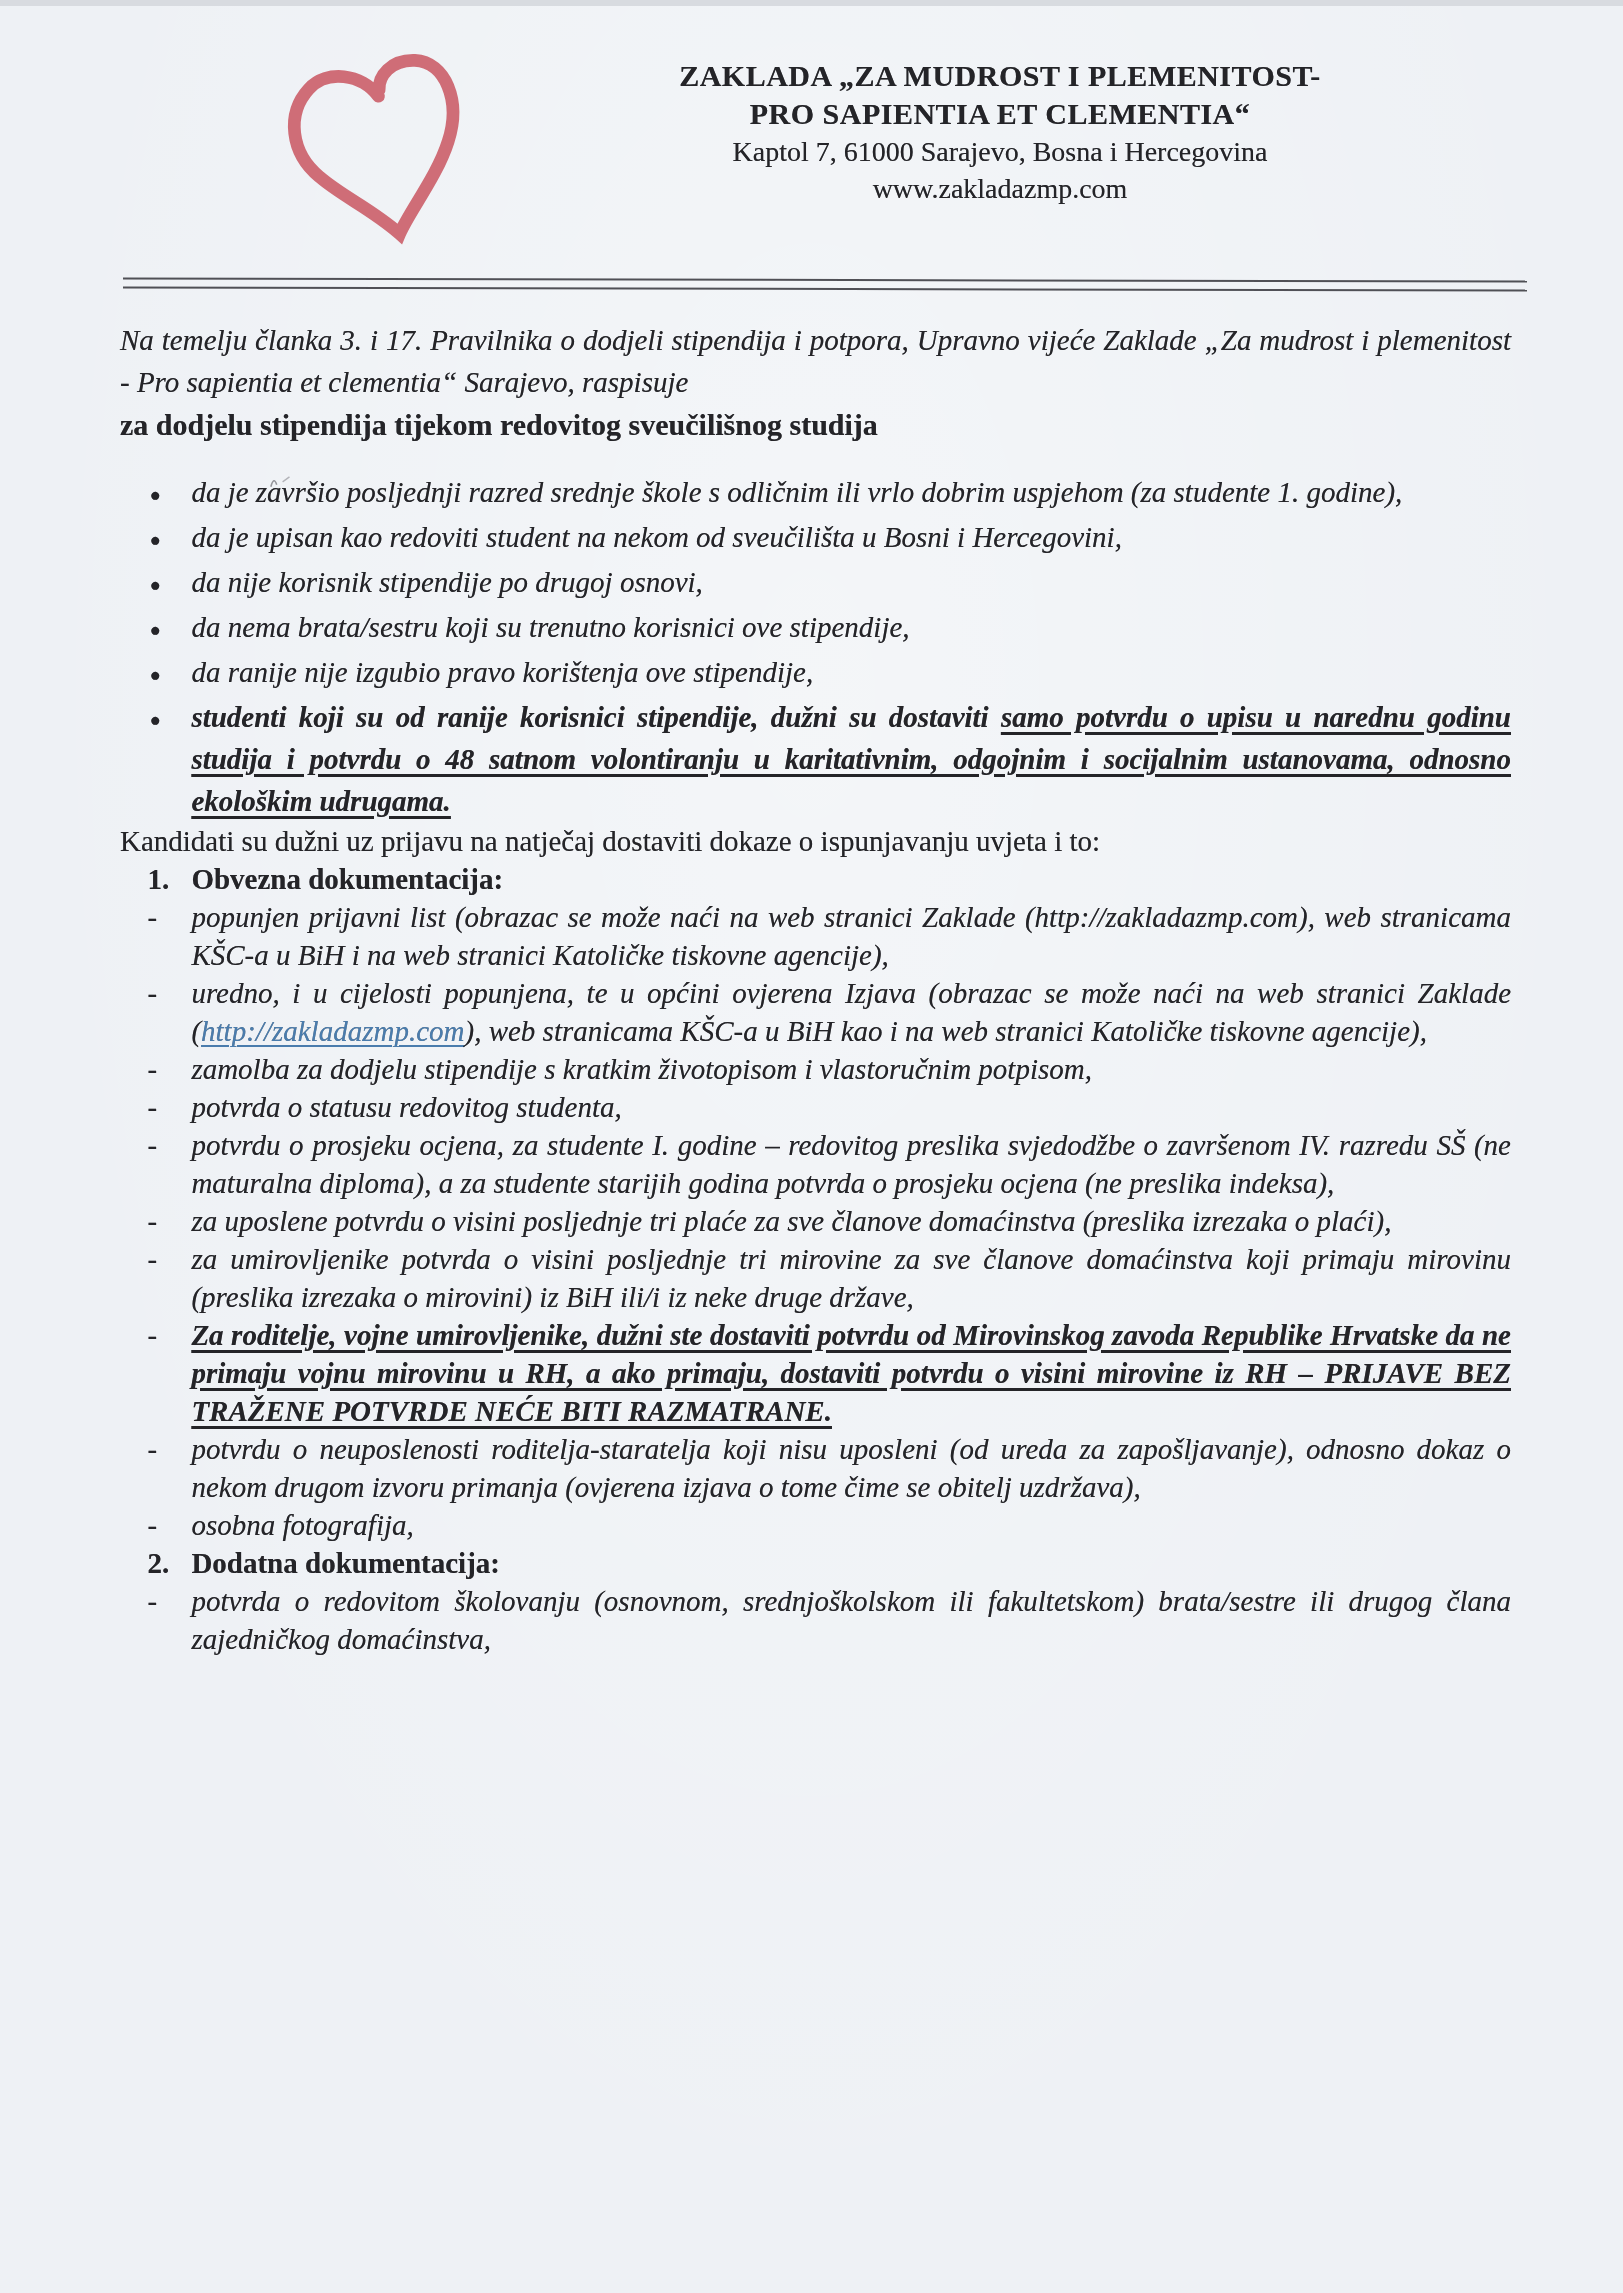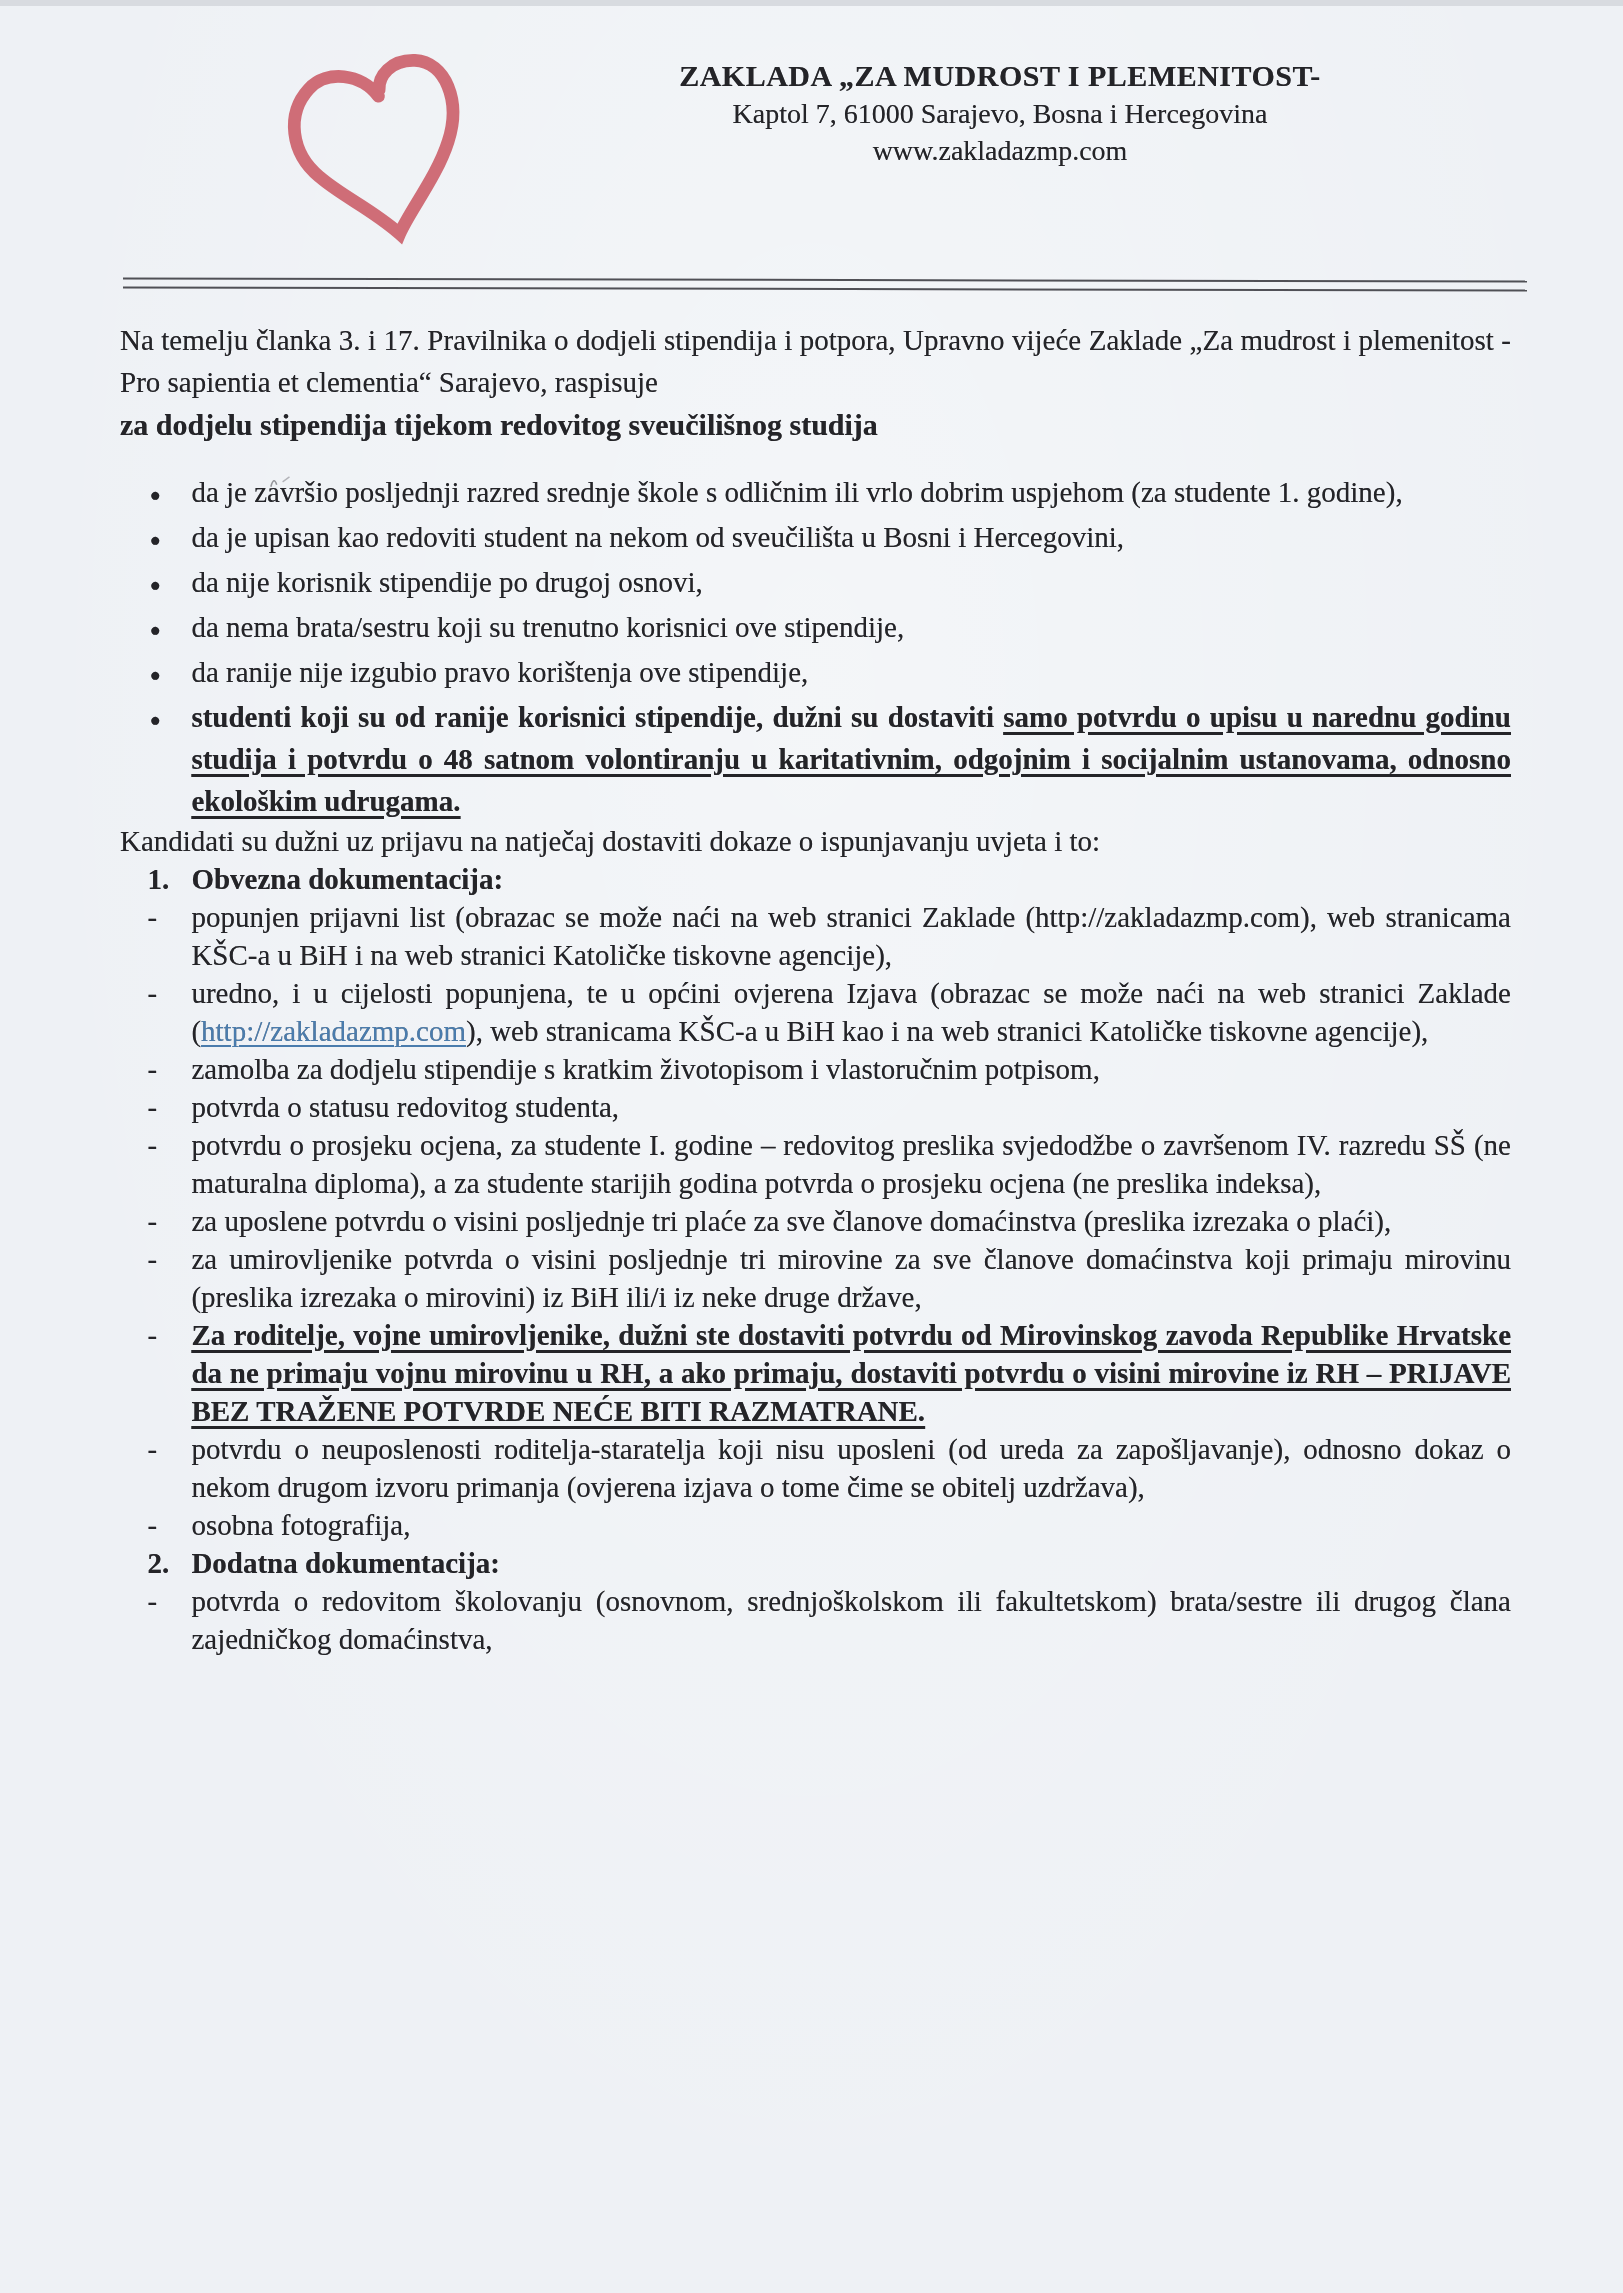--- a/index.html
+++ b/index.html
@@ -45,21 +45,21 @@
     transform:rotate(.12deg);
     opacity:.88;
   }
 
   
   .content{
     padding:29px 112px 0 120px;
     font-size:29px;
     line-height:42px;
   }
-  .justify{text-align:justify;}
+  .justify{text-align:justify;font-style:italic;}
   .para{margin:0;}
   .doc-title{
     margin:39px 0 0 0;
     text-align:center;
     font-size:32px;
     font-weight:bold;
     letter-spacing:2.9px;
     line-height:43px;
   }
   .doc-subtitle{
@@ -110,20 +110,21 @@
     <div class="logo">
       <svg viewBox="0 0 120 110" width="235" height="216" aria-hidden="true">
         <g transform="rotate(-12 60 55)">
           <path d="M63 26 C57 13, 40 7, 29 15 C15 25, 13 45, 25 60 C34 72, 48 82, 59 97
                    C66 87, 84 72, 93 56 C104 37, 100 16, 85 12 C73 9, 65 16, 64 23" fill="none" style="stroke:var(--heart)" stroke-width="6.5" stroke-linecap="round"></path>
         </g>
       </svg>
     </div>
     <div class="org">
       <div class="org-name">ZAKLADA „ZA MUDROST I PLEMENITOST-</div>
+      <div class="org-name">PRO SAPIENTIA ET CLEMENTIA“</div>
       <div class="org-addr">Kaptol 7, 61000 Sarajevo, Bosna i Hercegovina</div>
       <div class="org-web">www.zakladazmp.com</div>
     </div>
   </header>
 
   <div class="rule"></div>
 
   <main class="content">
 
     <p class="para justify">Na temelju članka 3. i 17. Pravilnika o dodjeli stipendija i potpora, Upravno vijeće Zaklade „Za mudrost i plemenitost - Pro sapientia et clementia“ Sarajevo, raspisuje</p>

